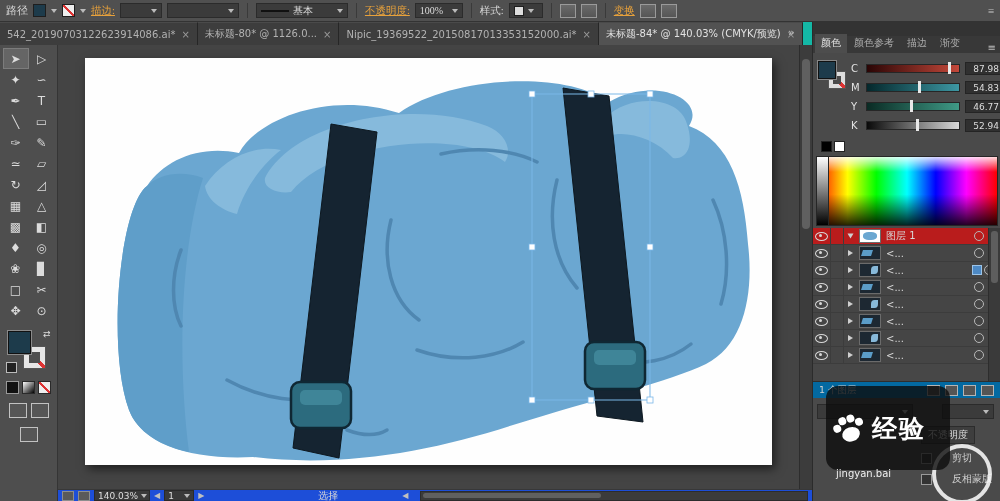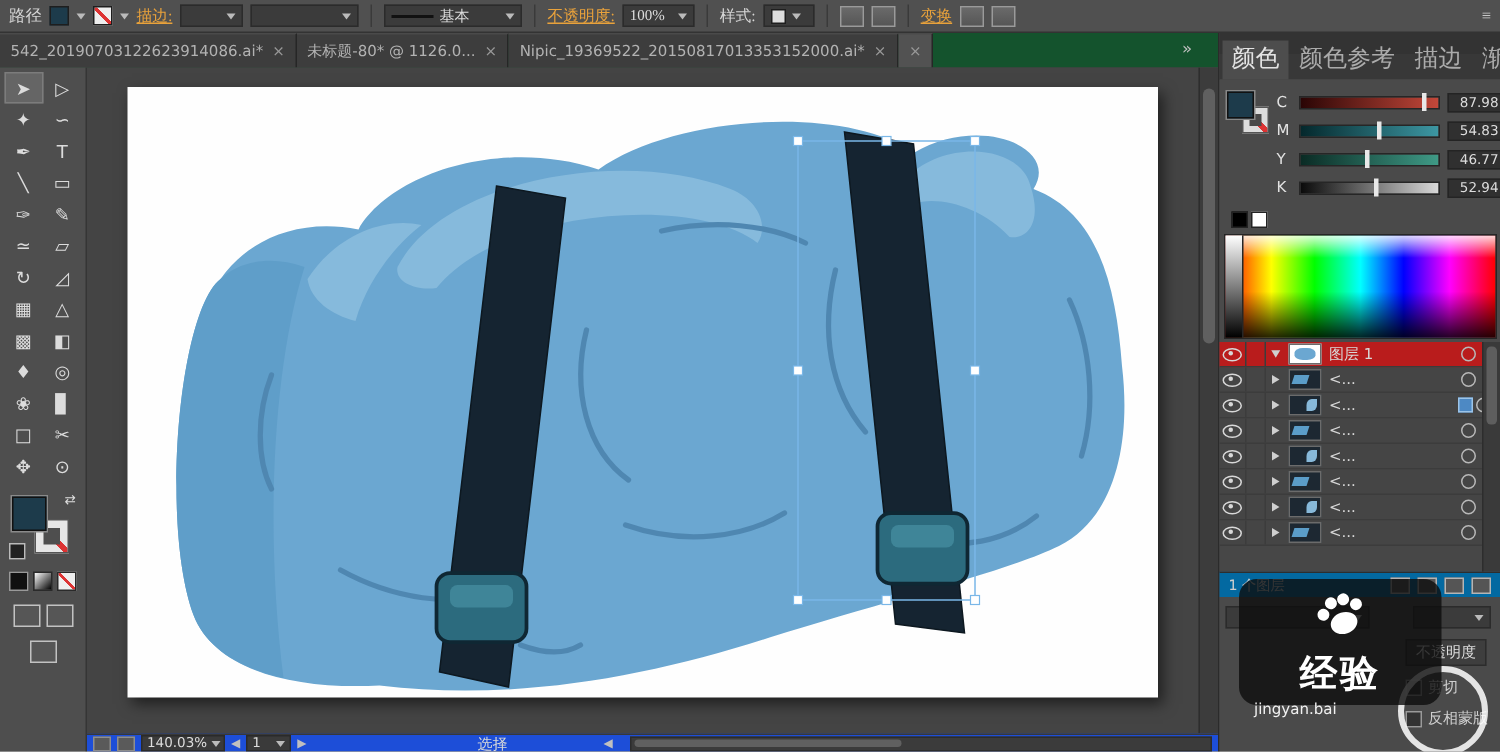--- a/index.html
+++ b/index.html
@@ -16,21 +16,21 @@
   .swatch{width:13px;height:13px;border:1px solid #1e1e1e;box-sizing:border-box;display:inline-block;}
   .sw-fill{background:#1d3b4b;}
   .sw-none{background:#eee;background-image:linear-gradient(45deg,transparent 43%,#d33 43%,#d33 57%,transparent 57%);}
   .combo{background:#3b3b3b;border:1px solid #2b2b2b;height:15px;display:flex;align-items:center;
          gap:4px;padding:0 4px;font-size:10px;color:#ddd;box-sizing:border-box;}
   .dar{width:0;height:0;border-left:3px solid transparent;border-right:3px solid transparent;border-top:4px solid #bbb;}
   .cb-icon{width:14px;height:12px;border:1px solid #9a9a9a;background:linear-gradient(#6a6a6a,#565656);}
   .stroke-line{width:28px;height:2px;background:#111;}
 
   
-  #tabbar{left:0;top:22px;width:1000px;height:23px;background:#14532d;display:flex;align-items:flex-end;}
+  #tabbar{left:0;top:22px;width:1000px;height:23px;background:#14b8a6;display:flex;align-items:flex-end;}
   .tab{height:22px;background:#3d3d3d;border-right:1px solid #262626;border-top:1px solid #4a4a4a;
        padding:0 7px;display:flex;align-items:center;gap:6px;font-size:10px;color:#b2b2b2;white-space:nowrap;}
   .tab.active{background:#525252;color:#e2e2e2;}
   .tab .x{color:#999;font-size:10px;}
   #tab-overflow{position:absolute;left:788px;top:26px;color:#c0c0c0;font-size:11px;}
 
   
   #toolbar{left:0;top:45px;width:58px;height:456px;background:#4e4e4e;border-right:1px solid #353535;box-sizing:border-box;}
   .tool-grid{display:grid;grid-template-columns:26px 26px;justify-content:center;padding-top:3px;}
   .tool{height:21px;display:flex;align-items:center;justify-content:center;color:#dcdcdc;font-size:12px;cursor:default;}
@@ -56,21 +56,21 @@
   #artboard{position:absolute;left:27px;top:13px;width:687px;height:407px;background:#fefefe;
             box-shadow:3px 4px 9px rgba(0,0,0,.55);}
   #artboard svg{display:block;}
   #v-scroll{position:absolute;right:0;top:0;width:13px;height:444px;background:#3c3c3c;border-left:1px solid #2d2d2d;box-sizing:border-box;}
   #v-thumb{position:absolute;left:2px;top:14px;width:8px;height:170px;background:#606060;border-radius:4px;}
 
   
   #dock{left:812px;top:22px;width:188px;height:479px;background:#4a4a4a;border-left:1px solid #2b2b2b;box-sizing:border-box;}
   .dockstrip{height:14px;background:#333;}
   .tabstrip{display:flex;align-items:flex-end;background:#383838;height:17px;padding-left:2px;gap:1px;}
-  .ptab{padding:2px 6px 3px;font-size:16px;color:#ababab;white-space:nowrap;}
+  .ptab{padding:2px 6px 3px;font-size:10px;color:#ababab;white-space:nowrap;}
   .ptab.active{background:#4d4d4d;color:#e3e3e3;}
   .strip-menu{margin-left:auto;margin-right:4px;color:#bbb;font-size:10px;}
 
   #colorbody{position:relative;height:175px;background:#4a4a4a;}
   .cfs{position:absolute;left:5px;top:8px;width:30px;height:30px;}
   .cfs .f{position:absolute;left:0;top:0;width:16px;height:16px;background:#1d3b4b;border:1px solid #111;box-shadow:0 0 0 1px #888;}
   .cfs .s{position:absolute;left:10px;top:10px;width:16px;height:16px;background:#ddd;border:1px solid #555;
           background-image:linear-gradient(45deg,transparent 42%,#d33 42%,#d33 58%,transparent 58%);}
   .cfs .s::after{content:"";position:absolute;inset:4px;background:#4a4a4a;}
   .bwpair{position:absolute;left:8px;top:88px;display:flex;gap:2px;}
@@ -118,37 +118,37 @@
                  padding:0 6px;font-size:9.5px;color:#cfcfcf;gap:4px;}
   .lf-icons{margin-left:auto;display:flex;gap:5px;}
   .lf-ic{width:11px;height:9px;border:1px solid #b5b5b5;background:#555;}
 
   
   #transparency{position:relative;background:#4a4a4a;height:102px;}
   .tp-combo{position:absolute;left:4px;top:6px;width:96px;}
   .tp-op{position:absolute;right:6px;top:6px;width:52px;}
   .tp-right{position:absolute;right:8px;top:28px;display:flex;flex-direction:column;gap:7px;align-items:flex-start;font-size:10px;}
   .tp-btn{border:1px solid #2c2c2c;background:#3e3e3e;padding:1px 6px;color:#ddd;}
-  .chkrow{display:flex;align-items:center;gap:4px;color:#cfcfcf;}
+  .chkrow{display:flex;align-items:center;gap:20px;color:#cfcfcf;}
   .chk{width:9px;height:9px;border:1px solid #9a9a9a;background:#333;}
 
   
   #statusbar{left:58px;top:489px;width:754px;height:12px;background:#1d4ed8;border-top:1px solid #383838;
              display:flex;align-items:center;gap:4px;padding:0 4px;box-sizing:border-box;font-size:9px;}
   .sb-ic{width:10px;height:8px;border:1px solid #8e8e8e;background:#5a5a5a;}
   .sb-combo{background:#3a3a3a;border:1px solid #2a2a2a;height:11px;display:flex;align-items:center;gap:3px;
             padding:0 3px;font-size:9px;color:#ddd;box-sizing:border-box;}
   .sb-arr{color:#bfbfbf;font-size:8px;}
   #sb-tool{margin-left:110px;color:#d8d8d8;font-size:10px;}
   #h-track{flex:1;height:8px;background:#3b3b3b;border:1px solid #2c2c2c;position:relative;margin-left:8px;}
   #h-thumb{position:absolute;left:2px;top:1px;width:46%;height:5px;background:#606060;border-radius:3px;}
 
   
-  #watermark{left:826px;top:386px;width:135px;height:84px;background:rgba(12,12,12,.8);border-radius:12px;z-index:50;
-             display:flex;align-items:center;padding:4px;box-sizing:border-box;gap:4px;flex-direction:column;}
+  #watermark{left:826px;top:386px;width:124px;height:84px;background:rgba(12,12,12,.8);border-radius:12px;z-index:50;
+             display:flex;align-items:center;padding:4px;box-sizing:border-box;gap:4px;}
   #watermark svg{transform:rotate(-18deg);}
   #wm-brand{color:#fff;font-size:25px;font-weight:bold;letter-spacing:2px;}
   #wm-url{left:836px;top:468px;color:rgba(255,255,255,.92);font-size:10px;z-index:50;}
   #wm-ring{left:932px;top:444px;width:52px;height:52px;border:4px solid rgba(255,255,255,.85);border-radius:50%;z-index:49;}
 </style>
 </head>
 <body>
 <div id="app">
 
 <div id="controlbar" class="abs">
@@ -199,20 +199,21 @@
   </div>
   <div class="tab">
     <span>未标题-80* @ 1126.0...</span>
     <span class="x">×</span>
   </div>
   <div class="tab">
     <span>Nipic_19369522_20150817013353152000.ai*</span>
     <span class="x">×</span>
   </div>
   <div class="tab active">
+    <span>未标题-84* @ 140.03% (CMYK/预览)</span>
     <span class="x">×</span>
   </div>
 </div>
 <div id="tab-overflow">»</div>
 
 <div id="toolbar" class="abs">
   <div class="tool-grid">
     <div class="tool sel">➤</div>
     <div class="tool">▷</div>
     <div class="tool">✦</div>

